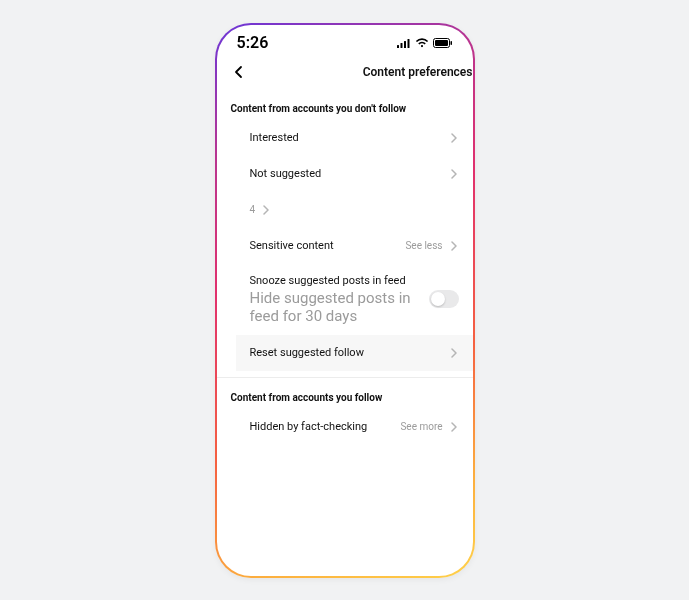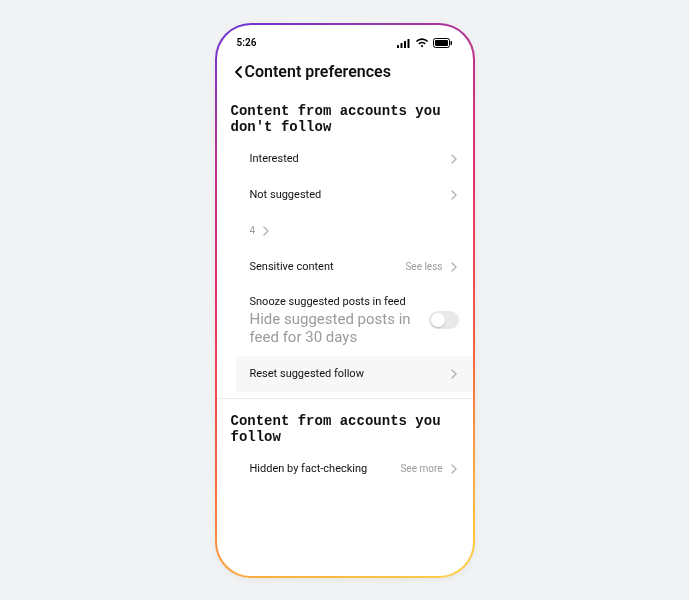--- a/index.html
+++ b/index.html
@@ -29,50 +29,49 @@
     overflow: hidden;
     display: flex;
     flex-direction: column;
   }
   .status-bar {
     height: 30px;
     display: flex;
     align-items: center;
     justify-content: space-between;
     padding: 6px 20px 0 20px;
-    font-size: 10px;
+    font-size: 16px;
     font-weight: 600;
     color: #000;
   }
   .status-icons { display: flex; align-items: center; gap: 4px; }
   .status-icons svg { display: block; }
   .nav {
     height: 34px;
     display: flex;
     align-items: center;
     position: relative;
     padding: 0 10px;
   }
   .back { width: 24px; height: 24px; display:flex; align-items:center; justify-content:center; }
   .nav-title {
     position: absolute;
     left: 0; right: 0;
-    text-align: left;
-    font-size: 16px;
+    text-align: right;
+    font-size: 12px;
     font-weight: 600;
     color: #111;
     pointer-events: none;
     padding-left: 28px;
   }
   .section-header {
-    font-size: 14px;
+    font-size: 10px;
     font-weight: 700;
     color: #111;
     padding: 14px 14px 6px 14px;
-    font-family: Liberation Mono, monospace;
   }
   .row {
     display: flex;
     align-items: center;
     justify-content: space-between;
     padding: 10px 14px;
     font-size: 11px;
     color: #111;
     min-height: 36px;
     margin-left: 19px;

